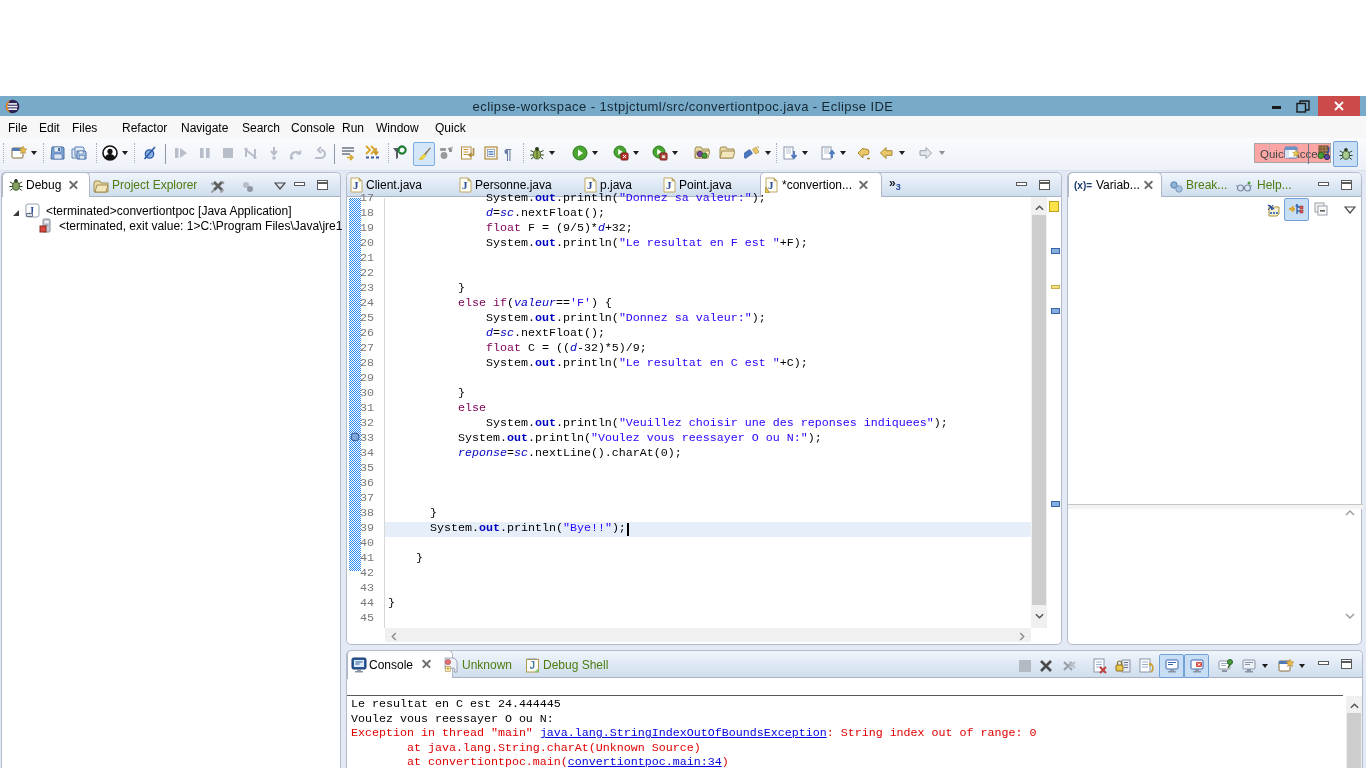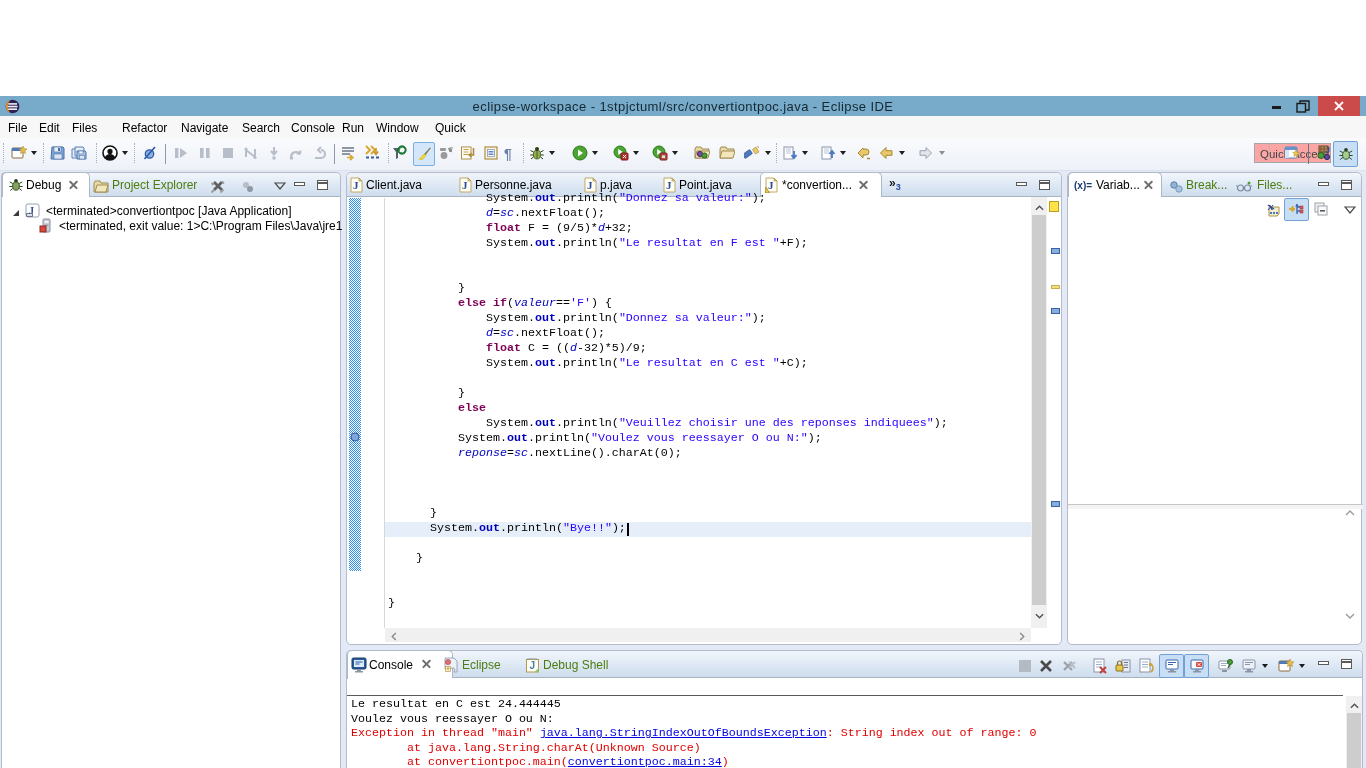--- a/index.html
+++ b/index.html
@@ -14,21 +14,21 @@
 .tabbar{position:absolute;left:0;top:0;right:0;height:24px;background:linear-gradient(180deg,#f2f6fb 0%,#dfe9f5 50%,#cedded 100%);border-bottom:1px solid #a9b3c2;border-radius:5px 5px 0 0}
 .atab{position:absolute;top:-1px;height:25px;background:#fff;border:1px solid #b0b8c7;border-bottom:none;border-radius:5px 5px 0 0}
 .tlab{position:absolute;top:5px;font-size:12px;color:#000;white-space:nowrap}
 .glab{position:absolute;top:5px;font-size:12px;color:#4d7c0f;white-space:nowrap}
 .xcl{position:absolute;top:7px;width:9px;height:9px}
 .xcl:before,.xcl:after{content:"";position:absolute;left:-1px;top:3.7px;width:11px;height:1.7px;background:#6e6e6e;border-radius:1px}
 .xcl:before{transform:rotate(45deg)}.xcl:after{transform:rotate(-45deg)}
 .minb{position:absolute;width:11px;height:4px;border:1px solid #5a5a5a;background:#fff}
 .maxb{position:absolute;width:11px;height:10px;border:1px solid #5a5a5a;background:#fff}
 .maxb:before{content:"";position:absolute;left:0;top:1px;width:9px;height:1.5px;background:#5a5a5a}
-.k{color:#7f0055;font-weight:bold}
+.k{color:#7f0055;font-weight:normal}
 .s{color:#2a00ff}
 .fd{color:#0000c0;font-style:italic}
 .ou{color:#0000c0;font-weight:bold;}
 .red{color:#e00000}
 .lnk{color:#0000e0;text-decoration:underline}
 </style></head>
 <body>
 
 <div class="ab" style="left:0;top:96;width:1366px;height:20px;background:#78aaca;top:96px"></div>
 <svg class="ab" style="left:5px;top:99px" width="15" height="15" viewBox="0 0 16 16">
@@ -325,21 +325,21 @@
       <circle cx="6" cy="6" r="3.2" fill="#8fb4d8" stroke="#5a80a8"></circle>
       <circle cx="11" cy="10" r="3.2" fill="#aac4de" stroke="#7a9cc0"></circle>
     </svg>
  <div class="glab" style="left:118px">Break...</div>
  <svg class="ic" style="left:168px;top:6px" viewBox="0 0 16 16">
       <circle cx="4.5" cy="9" r="3" fill="none" stroke="#7a8aa0" stroke-width="1.2"></circle>
       <circle cx="11.5" cy="9" r="3" fill="none" stroke="#7a8aa0" stroke-width="1.2"></circle>
       <path d="M7.5 9 a1.5 1 0 0 1 1.5 0 M1.5 8 L0.5 6 M14.5 8 l1-2" stroke="#7a8aa0" stroke-width="1"></path>
       <circle cx="13" cy="4" r="1.5" fill="#4a9e3a"></circle>
     </svg>
- <div class="glab" style="left:189px">Files...</div>
+ <div class="glab" style="left:189px">Help...</div>
  <div class="minb" style="left:250px;top:9px"></div>
  <div class="maxb" style="left:273px;top:7px"></div>
  <svg class="ic" style="left:198px;top:28px" viewBox="0 0 16 16">
       <path d="M3 6 h10 v7 l-2 2 H3z" fill="#f5edd0" stroke="#a8923e"></path>
       <text x="2" y="9" font-size="11" font-style="italic" fill="#2a4a9e" font-family="Liberation Serif" font-weight="bold">x</text>
       <rect x="4" y="11" width="2" height="2" fill="#4a78c0"></rect>
       <rect x="7" y="11" width="2" height="2" fill="#4a78c0"></rect>
       <rect x="10" y="11" width="2" height="2" fill="#4a78c0"></rect>
       <path d="M2 4 L8 8" stroke="#2a4a9e" stroke-width="1.4"></path>
     </svg>
@@ -402,20 +402,49 @@
       <text x="3" y="12" font-size="11" font-weight="bold" fill="#2a4a9e" font-family="Liberation Serif">J</text>
       <path d="M1 10 l3.5 6 h-4.5z" fill="#e8c84b" stroke="#8a6d1a" stroke-width=".6"></path>
     </svg>
  <div class="tlab" style="left:435px">*convertion...</div>
  <div class="xcl" style="left:512px"></div>
  <div class="ab" style="left:542px;top:3px;font-size:12px;font-weight:bold;color:#1a1a1a">»<span style="font-size:9px;color:#2a4a9e;vertical-align:-3px">3</span></div>
  <div class="minb" style="left:669px;top:9px"></div>
  <div class="maxb" style="left:692px;top:7px"></div>
 
  <div class="ab" style="left:2px;top:25px;width:12px;height:373px;background-image:linear-gradient(45deg,#2e8cf0 25%,transparent 25%,transparent 75%,#2e8cf0 75%),linear-gradient(45deg,#2e8cf0 25%,transparent 25%,transparent 75%,#2e8cf0 75%);background-position:0 0,1px 1px;background-size:2px 2px"></div>
+ <div class="ab mono" style="left:0;top:18px;width:27px;text-align:right;font-size:11.67px;line-height:15px;color:#787878;white-space:pre">17
+18
+19
+20
+21
+22
+23
+24
+25
+26
+27
+28
+29
+30
+31
+32
+33
+34
+35
+36
+37
+38
+39
+40
+41
+42
+43
+44
+45</div>
  <div class="ab" style="left:37px;top:25px;width:1px;height:430px;background:#d8d8d8"></div>
  <div class="ab" style="left:38px;top:349px;width:646px;height:15px;background:#e6eef9"></div>
  <svg class="ab" style="left:3px;top:259px" width="10" height="10" viewBox="0 0 10 10">
       <circle cx="5" cy="5" r="4" fill="#7fa7dd" stroke="#31589a"></circle>
     </svg>
  <div class="ab" style="left:280px;top:350px;width:1.5px;height:13px;background:#000"></div>
  <div class="ab mono" style="left:41px;top:18px;font-size:11.67px;line-height:15px;white-space:pre">              System.<span class="ou">out</span>.println(<span class="s">"Donnez sa valeur:"</span>);
               <span class="fd">d</span>=<span class="fd">sc</span>.nextFloat();
               <span class="k">float</span> F = (9/5)*<span class="fd">d</span>+32;
               System.<span class="ou">out</span>.println(<span class="s">"Le resultat en F est "</span>+F);
@@ -478,21 +507,21 @@
       <rect x="4" y="14" width="8" height="1.5" fill="#8a96a8"></rect>
     </svg>
  <div class="tlab" style="left:22px;top:7px">Console</div>
  <div class="xcl" style="left:75px;top:8px"></div>
  <svg class="ab" style="left:96px;top:6px" width="16" height="16" viewBox="0 0 16 16">
       <path d="M2 1 h9 l3 3 v11 h-3 l1-2 -1-2 -9 1z" fill="#eef2f8" stroke="#8a94a8" stroke-width=".8"></path>
       <circle cx="5" cy="5" r="2.6" fill="#e07070" stroke="#a84040" stroke-width=".6"></circle>
       <rect x="2.5" y="9.5" width="5" height="5" fill="#f5edd0" stroke="#a8923e" stroke-width=".6"></rect>
       <circle cx="5" cy="11.5" r="1.2" fill="#d8a830"></circle>
     </svg>
- <div class="glab" style="left:115px;top:7px">Eclipse</div>
+ <div class="glab" style="left:115px;top:7px">Unknown</div>
  <svg class="ab" style="left:178px;top:6px" width="15" height="16" viewBox="0 0 15 16">
       <rect x="1.5" y="2.5" width="12" height="12.5" fill="#fffef4" stroke="#b09a50"></rect>
       <path d="M3 2.5 v-1.5 M5 2.5 v-1.5 M7 2.5 v-1.5 M9 2.5 v-1.5 M11 2.5 v-1.5" stroke="#8a94a8" stroke-width="1"></path>
       <text x="4.5" y="12" font-size="10" font-weight="bold" fill="#4a7ca8" font-family="Liberation Sans">J</text>
       <path d="M13.5 11 v4 h-4z" fill="#8ac87a"></path>
     </svg>
  <div class="glab" style="left:196px;top:7px">Debug Shell</div>
  <div class="ab" style="left:670px;top:7px;width:12px;height:12px;background:#b4bac2;margin:2px"></div>
  <svg class="ic" style="left:691px;top:7px" viewBox="0 0 16 16">
       <path d="M3 3 l10 10 M13 3 l-10 10" stroke="#4a4a4a" stroke-width="2.6"></path>

